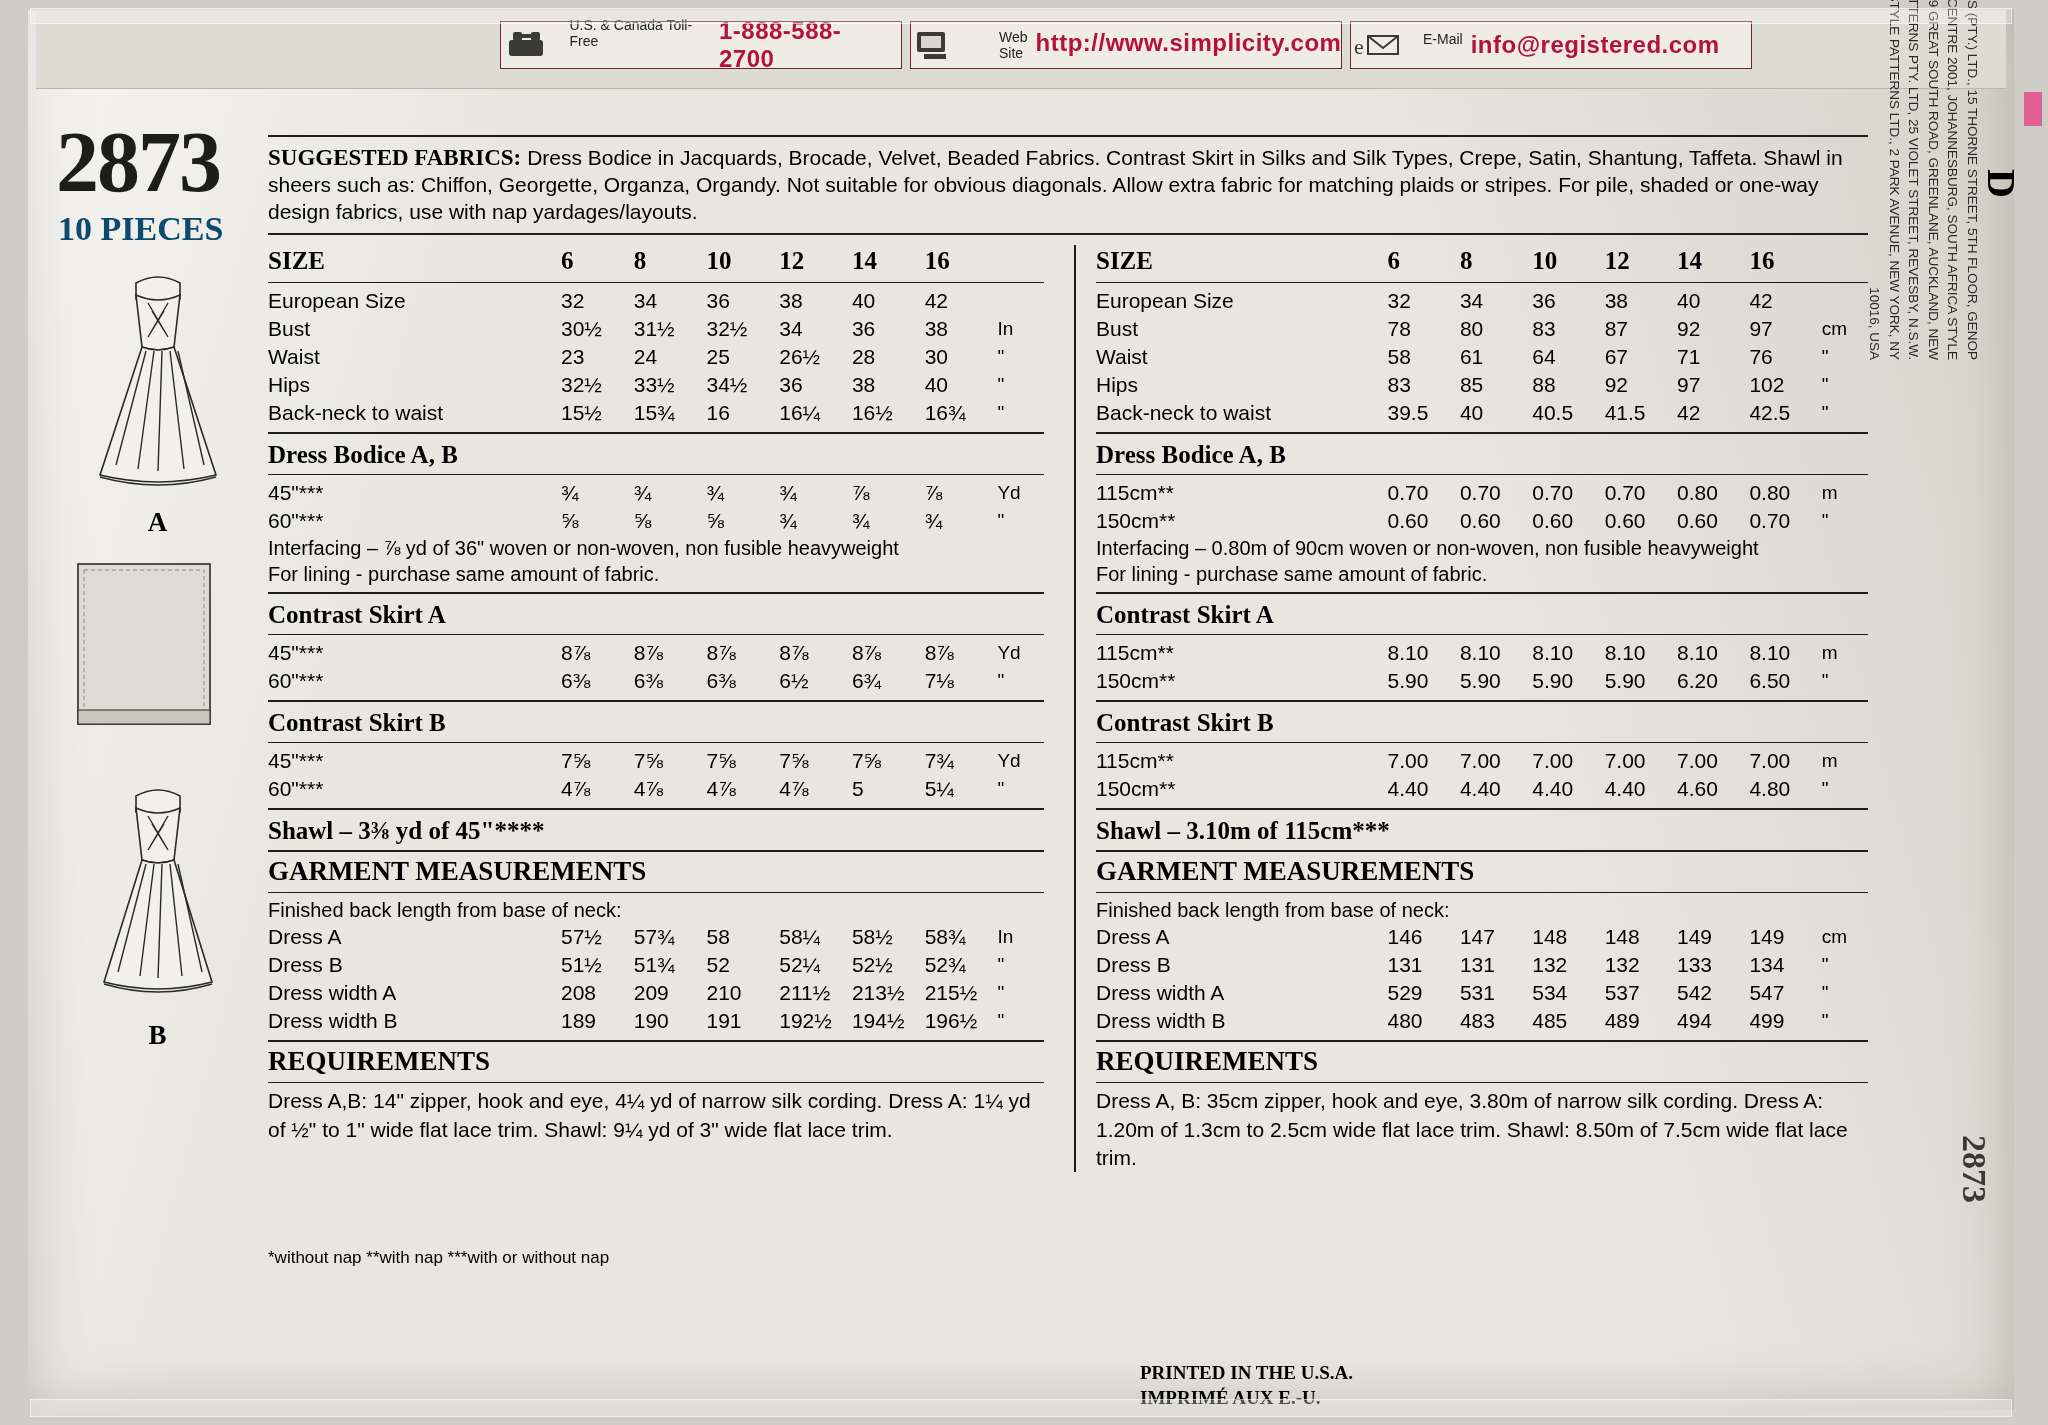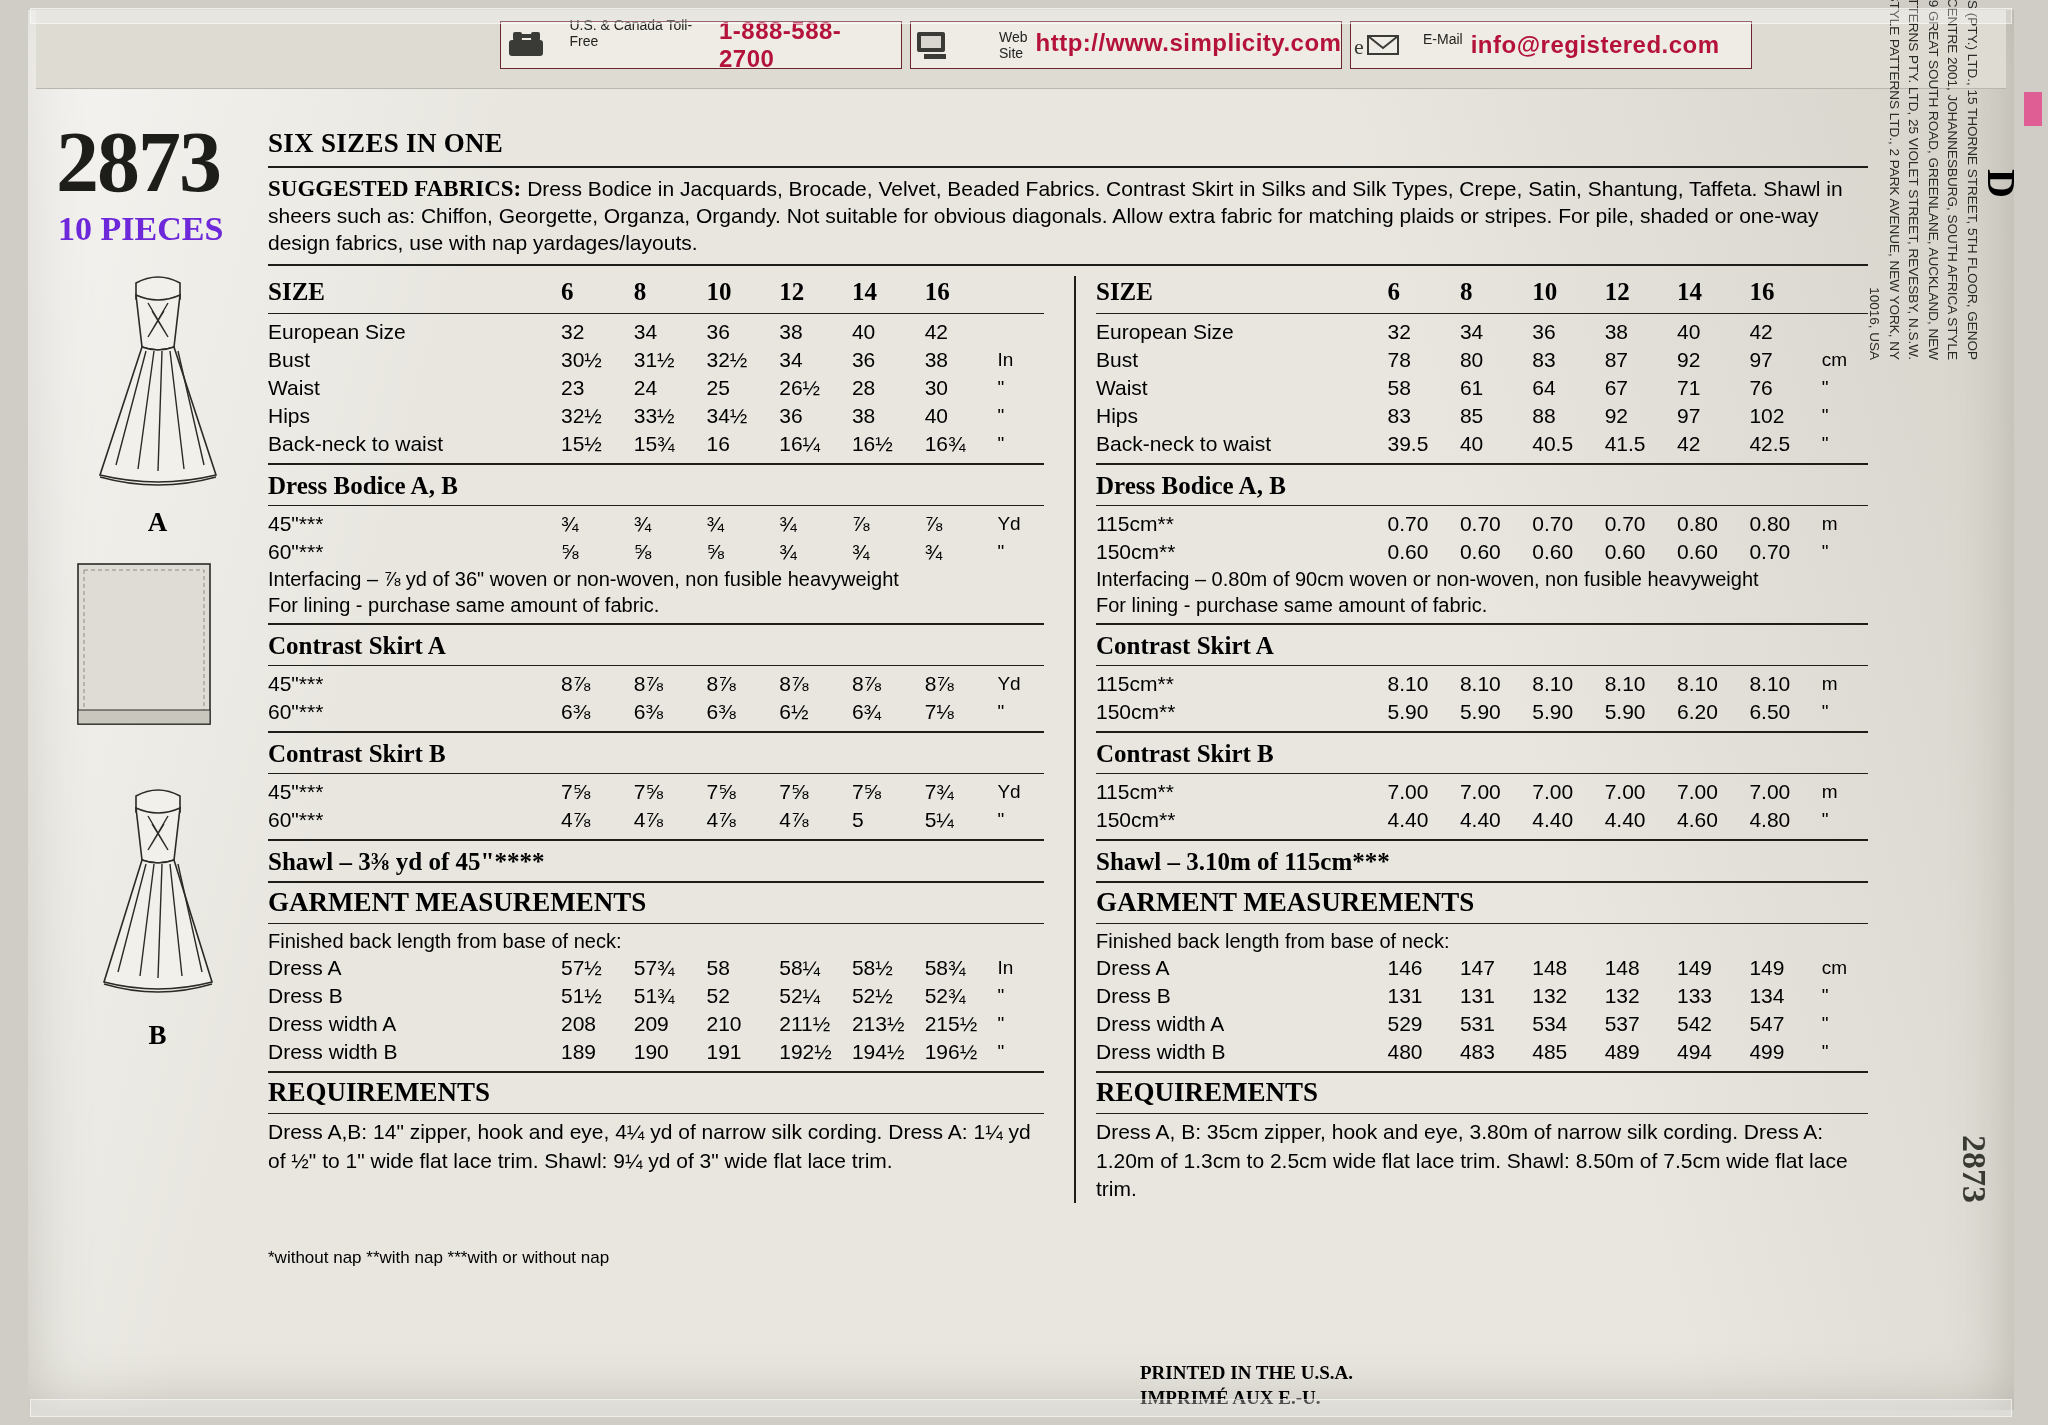--- a/index.html
+++ b/index.html
@@ -18,21 +18,21 @@
   .cbox{display:flex;align-items:center;border:1.5px solid #6a2530;background:#eeece5;height:46px;}
   .cbox .lbl{font-size:15px;color:#23231f;padding:0 8px;font-family:"Liberation Sans",sans-serif;}
   .cbox .val{font-weight:bold;color:#b4123a;font-size:24px;padding-right:10px;letter-spacing:.5px;}
   .icoWrap{width:58px;height:46px;display:flex;align-items:center;justify-content:center;}
   .stack{display:flex;justify-content:center;padding:2px 6px;}
   .stack .lbl{font-size:14px;}
   
   .num{position:absolute;left:56px;top:112px;font-family:"Liberation Serif",serif;font-weight:bold;
        font-size:86px;letter-spacing:-2px;color:#1d1d1a;}
   .pieces{position:absolute;left:58px;top:210px;font-family:"Liberation Serif",serif;font-weight:bold;
-       font-size:34px;color:#6d28d9;}
+       font-size:34px;color:#0c4a6e;}
   .illus{position:absolute;left:50px;top:255px;width:215px;}
   .figcap{text-align:center;font-family:"Liberation Serif",serif;font-weight:bold;font-size:27px;margin-top:2px;}
   .content{position:absolute;left:268px;top:128px;width:1600px;}
   .hdr6{font-family:"Liberation Serif",serif;font-weight:bold;font-size:27px;letter-spacing:.3px;}
   .fab{font-size:21px;line-height:1.28;margin-top:6px;}
   .fab b{font-family:"Liberation Serif",serif;font-size:23px;}
   .rule{border-top:2.2px solid #1d1d1a;margin:7px 0 0 0;}
   .cols{display:flex;gap:12px;margin-top:10px;}
   .col{width:800px;padding-right:18px;box-sizing:border-box;}
   .col.right{padding-left:20px;padding-right:0;}
@@ -149,21 +149,20 @@
           <path d="M90 48 l20 34 M110 48 l-20 34 M94 56 l16 26 M106 56 l-16 26"></path>
           <path d="M96 96 l-14 112 M104 96 l-4 114 M112 96 l12 112 M120 96 l24 108 M88 96 l-28 108"></path>
           <path d="M46 216 q54 16 108 0"></path>
         </g>
       </svg>
       <div class="figcap">B</div>
     </div>
   </div>
 
   <div class="content">
-    <div class="hdr6">SIX SIZES IN ONE</div>
     <div class="rule"></div>
     <div class="fab">
       <b>SUGGESTED FABRICS:</b>
       <span>Dress Bodice in Jacquards, Brocade, Velvet, Beaded Fabrics. Contrast Skirt in Silks and Silk Types, Crepe, Satin, Shantung, Taffeta. Shawl in sheers such as: Chiffon, Georgette, Organza, Organdy. Not suitable for obvious diagonals. Allow extra fabric for matching plaids or stripes. For pile, shaded or one-way design fabrics, use with nap yardages/layouts.</span>
     </div>
     <div class="rule"></div>
 
     <div class="cols">
 
       <div class="col">

